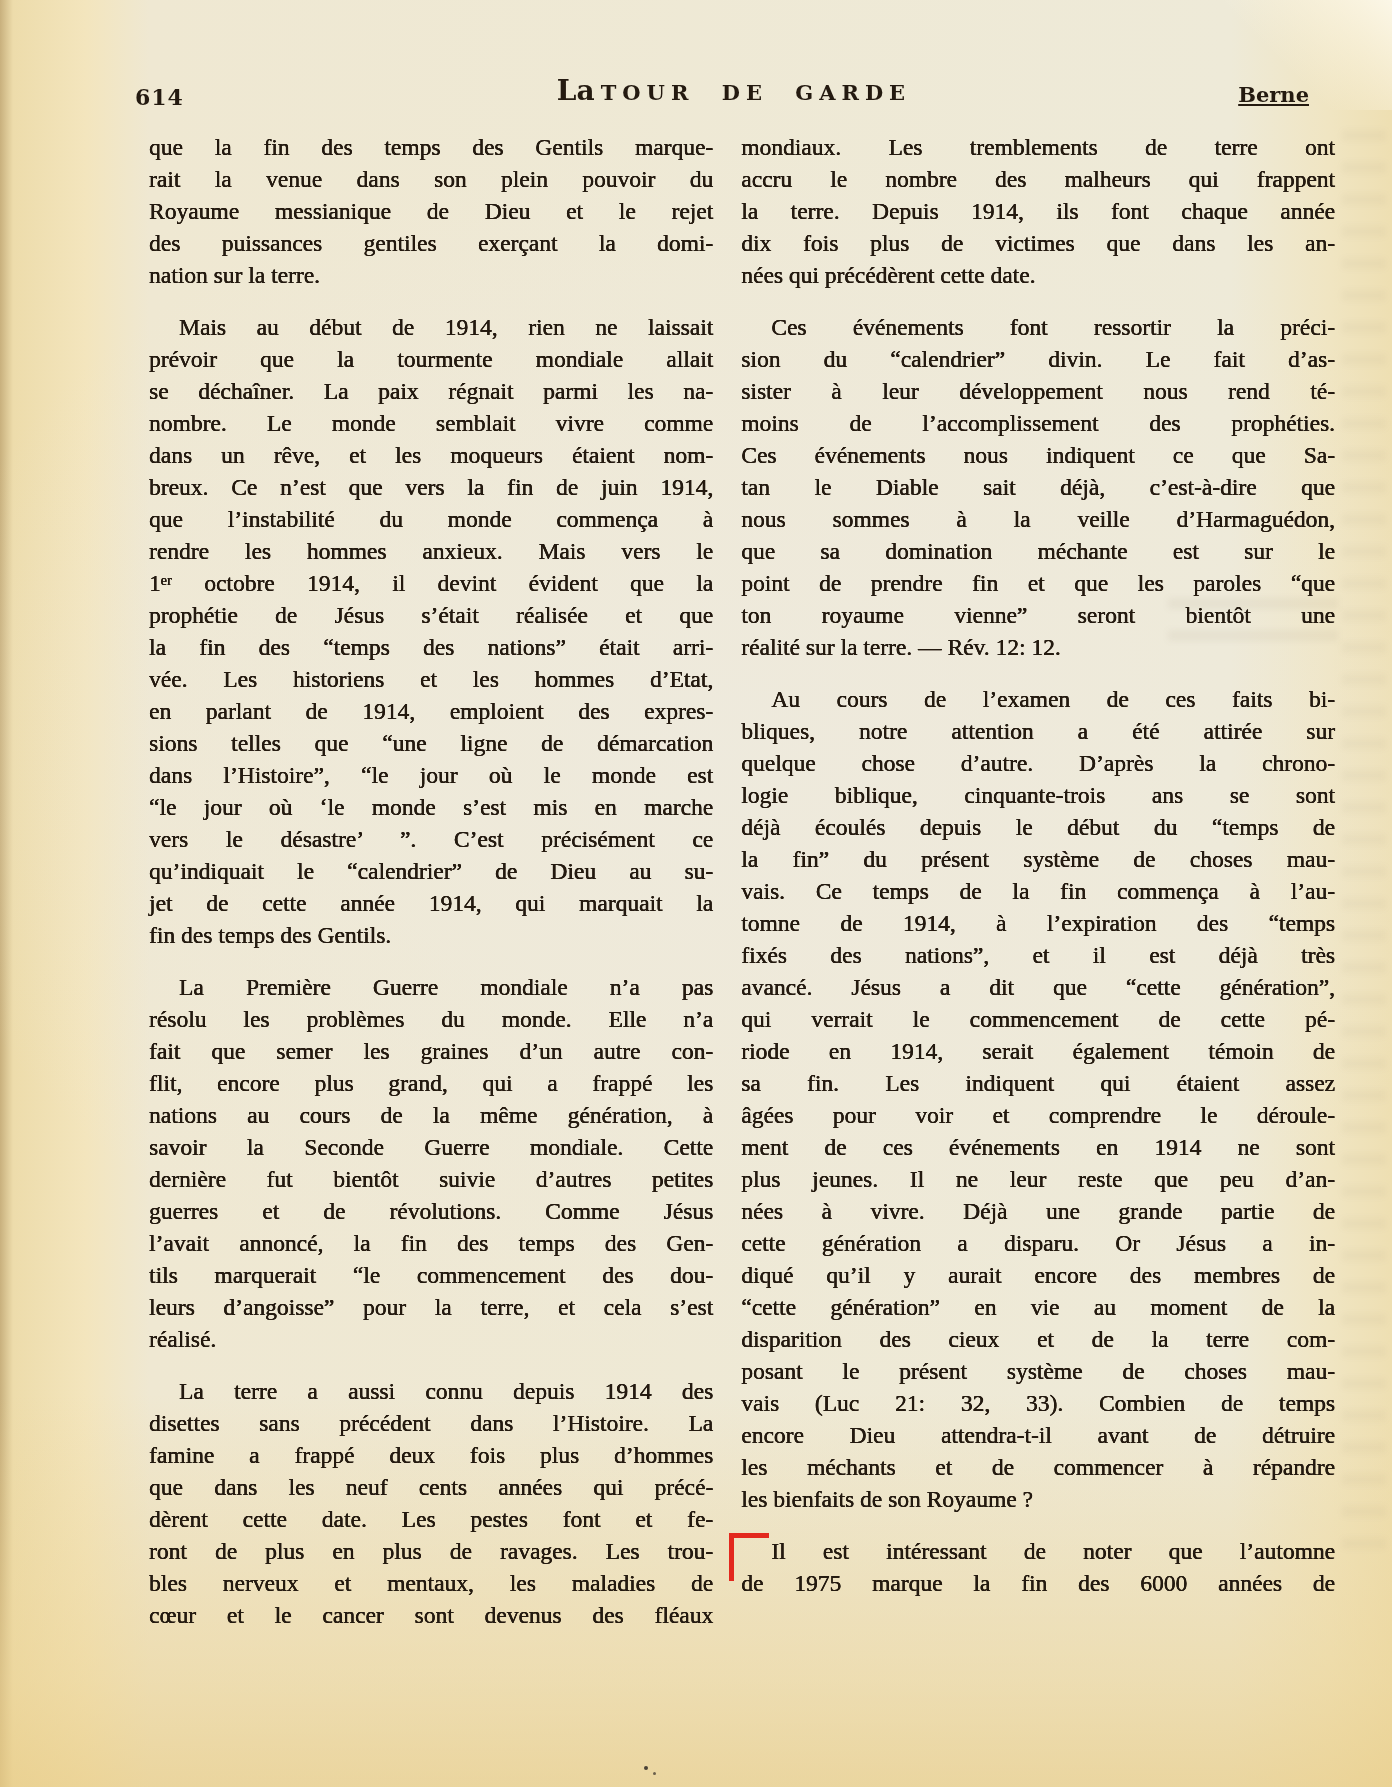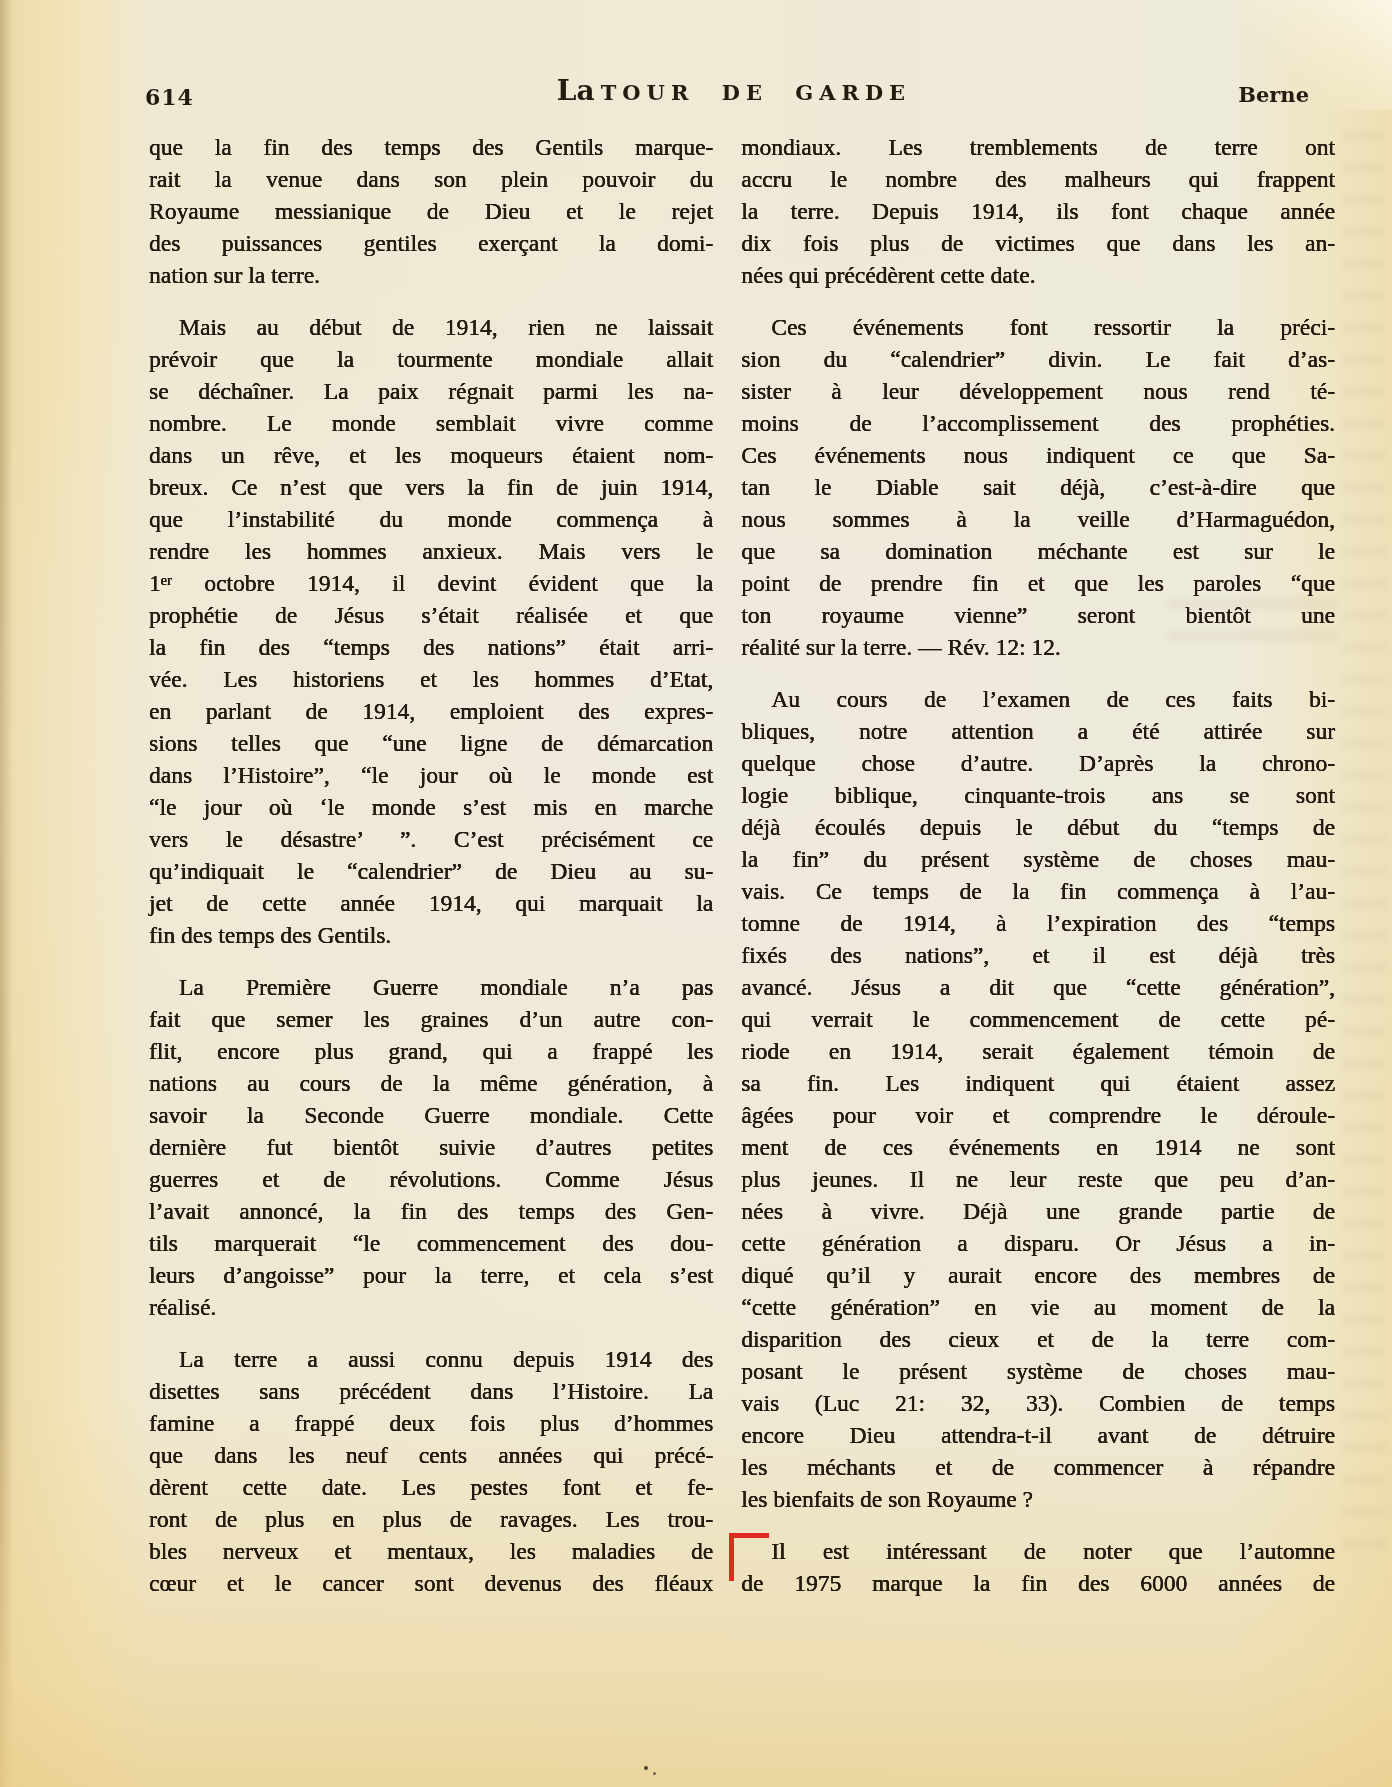--- a/index.html
+++ b/index.html
@@ -33,22 +33,22 @@
   .smudge-ghost-text   { left: 1168px; top: 598px; width: 170px; height: 62px; opacity: 0.5; }
 
   .speck { position: absolute; background: #4a4136; border-radius: 50%; }
   .speck-1 { left: 644px; top: 1766px; width: 4px; height: 4px; }
   .speck-2 { left: 653px; top: 1772px; width: 3px; height: 3px; opacity: 0.8; }
 
   .header {
     position: absolute; left: 133px; top: 72px; width: 1202px; height: 50px;
     font-family: "DejaVu Serif", serif;
   }
-  .page-num  { position: absolute; left: 12px;  top: 12px; font-size: 22px; font-weight: bold; letter-spacing: 1px; }
-  .edition   { position: absolute; right: 26px; top: 10px; font-size: 21px; font-weight: bold; }
+  .page-num  { position: absolute; left: 2px;  top: 12px; font-size: 22px; font-weight: bold; letter-spacing: 1px; }
+  .edition   { position: absolute; right: 26px; top: 10px; font-size: 21px; font-weight: bold; text-decoration: underline; }
   .masthead  { text-align: center; padding-top: 2px; }
   .title-prefix { font-size: 28px; font-weight: bold; margin-right: 6px; }
   .title-main   { font-size: 21px; font-weight: bold; letter-spacing: 6px; word-spacing: 14px; }
 
   .columns {
     position: absolute; left: 133px; top: 131px; width: 1202px;
     display: flex; gap: 28px;
   }
   .col {
     font-size: 23.5px;
@@ -130,20 +130,21 @@
           <div class="line">sions telles que “une ligne de démarcation</div>
           <div class="line">dans l’Histoire”, “le jour où le monde est</div>
           <div class="line">“le jour où ‘le monde s’est mis en marche</div>
           <div class="line">vers le désastre’ ”. C’est précisément ce</div>
           <div class="line">qu’indiquait le “calendrier” de Dieu au su-</div>
           <div class="line">jet de cette année 1914, qui marquait la</div>
           <div class="line last">fin des temps des Gentils.</div>
         </div>
         <div class="para">
           <div class="line indent">La Première Guerre mondiale n’a pas</div>
+          <div class="line">résolu les problèmes du monde. Elle n’a</div>
           <div class="line">fait que semer les graines d’un autre con-</div>
           <div class="line">flit, encore plus grand, qui a frappé les</div>
           <div class="line">nations au cours de la même génération, à</div>
           <div class="line">savoir la Seconde Guerre mondiale. Cette</div>
           <div class="line">dernière fut bientôt suivie d’autres petites</div>
           <div class="line">guerres et de révolutions. Comme Jésus</div>
           <div class="line">l’avait annoncé, la fin des temps des Gen-</div>
           <div class="line">tils marquerait “le commencement des dou-</div>
           <div class="line">leurs d’angoisse” pour la terre, et cela s’est</div>
           <div class="line last">réalisé.</div>

